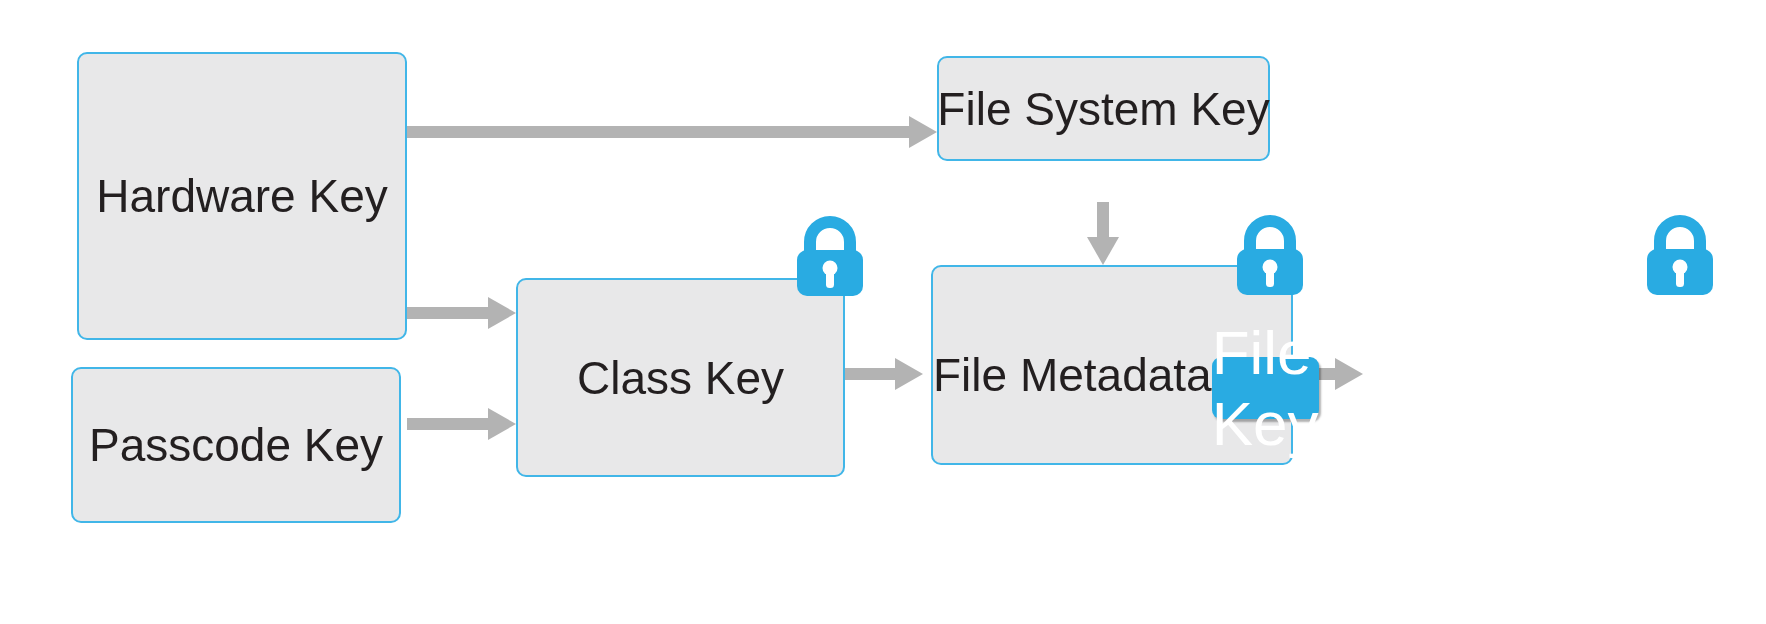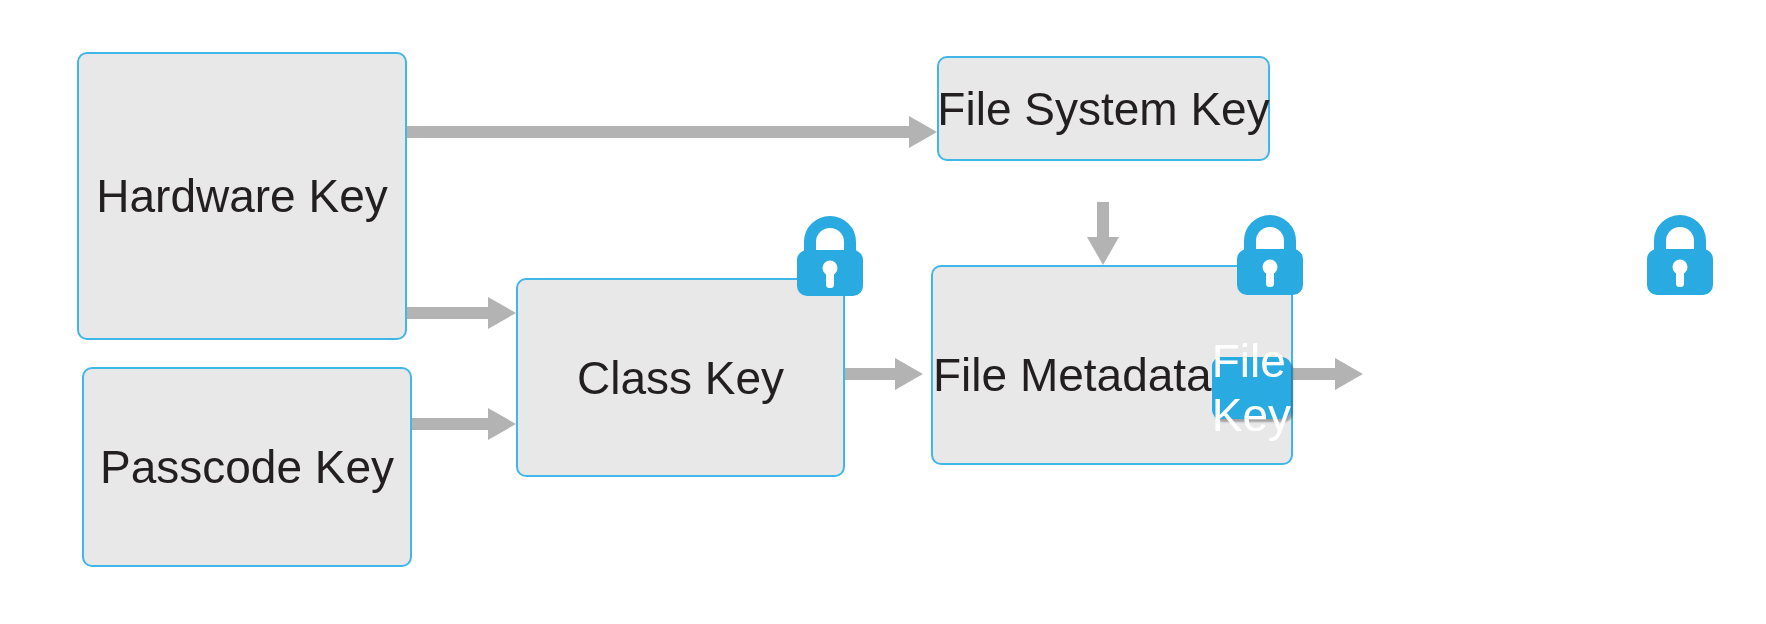--- a/index.html
+++ b/index.html
@@ -13,30 +13,30 @@
   .node{
     position:absolute;box-sizing:border-box;
     background:#e8e8e9;
     border:2px solid #41b6e8;
     border-radius:10px;
     display:flex;align-items:center;justify-content:center;
     color:#231f20;font-size:46px;
   }
   .node .label{white-space:nowrap;}
   #n-hardware{left:77px;top:52px;width:330px;height:288px;}
-  #n-passcode{left:82px;top:367px;width:330px;height:200px;align-items:center;}
+  #n-passcode{left:71px;top:367px;width:330px;height:156px;align-items:center;}
   #n-class{left:516px;top:278px;width:329px;height:199px;}
   #n-fsk{left:937px;top:56px;width:333px;height:105px;}
   #n-meta{left:923px;top:265px;width:362px;height:200px;flex-direction:row;justify-content:flex-start;padding-top:20px;margin-left:8px;}
   #n-meta .label{line-height:62px;}
   #n-contents{left:1363px;top:265px;width:332px;height:201px;}
   .file-key-btn{
     width:276px;height:62px;margin-top:25px;
     background:#29abe2;border-radius:9px;
-    color:#ffffff;font-size:46px;
+    color:#ffffff;font-size:62px;
     display:flex;align-items:center;justify-content:center;
     box-shadow:2px 3px 2px rgba(0,0,0,0.3);
   }
   .lock{position:absolute;width:66px;height:84px;}
   #lock-class{left:797px;top:212px;}
   #lock-meta{left:1237px;top:211px;}
   #lock-contents{left:1647px;top:211px;}
   .arrow{display:contents;}
   .shaft{position:absolute;background:#b3b3b3;}
   .head-r{position:absolute;width:0;height:0;

